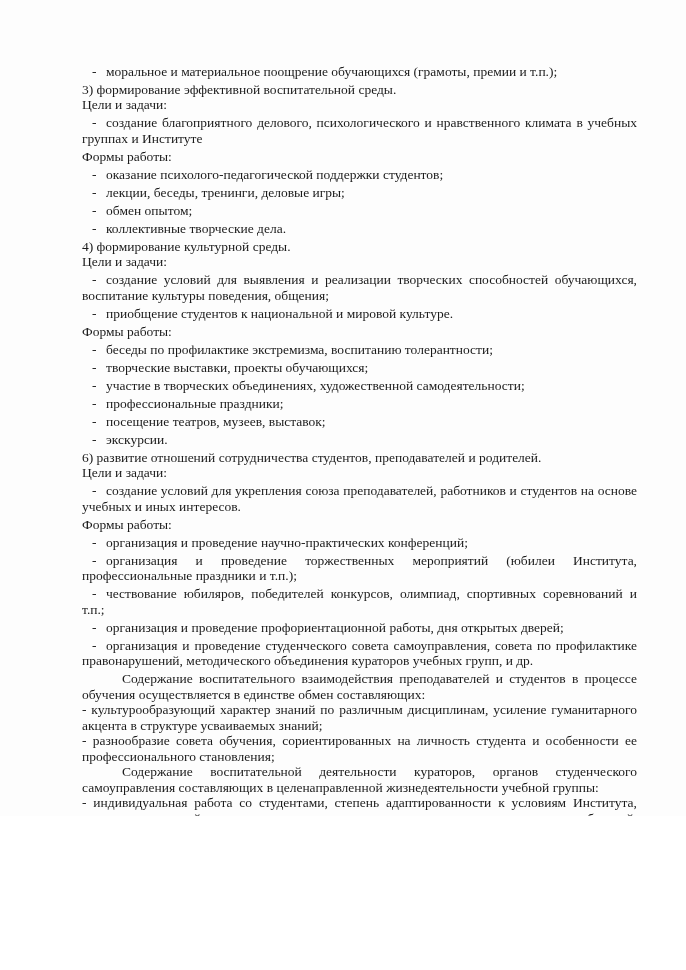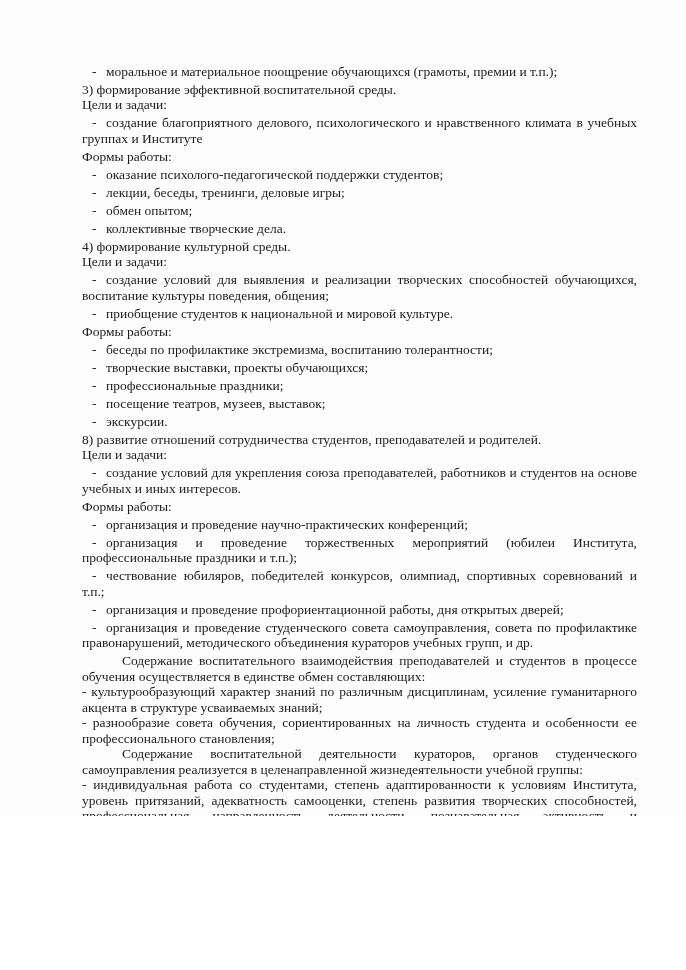--- a/index.html
+++ b/index.html
@@ -65,32 +65,33 @@
       <p class="para para-bullet"><span class="dash">-</span>лекции, беседы, тренинги, деловые игры;</p>
       <p class="para para-bullet"><span class="dash">-</span>обмен опытом;</p>
       <p class="para para-bullet"><span class="dash">-</span>коллективные творческие дела.</p>
       <p class="para para-heading-italic">4) формирование культурной среды.</p>
       <p class="para para-heading-italic">Цели и задачи:</p>
       <p class="para para-bullet"><span class="dash">-</span>создание условий для выявления и реализации творческих способностей обучающихся, воспитание культуры поведения, общения;</p>
       <p class="para para-bullet"><span class="dash">-</span>приобщение студентов к национальной и мировой культуре.</p>
       <p class="para para-heading-italic">Формы работы:</p>
       <p class="para para-bullet"><span class="dash">-</span>беседы по профилактике экстремизма, воспитанию толерантности;</p>
       <p class="para para-bullet"><span class="dash">-</span>творческие выставки, проекты обучающихся;</p>
+      <p class="para para-bullet"><span class="dash">-</span>участие в творческих объединениях, художественной самодеятельности;</p>
       <p class="para para-bullet"><span class="dash">-</span>профессиональные праздники;</p>
       <p class="para para-bullet"><span class="dash">-</span>посещение театров, музеев, выставок;</p>
       <p class="para para-bullet"><span class="dash">-</span>экскурсии.</p>
-      <p class="para para-heading-italic">8) развитие отношений сотрудничества студентов, преподавателей и родителей.</p>
+      <p class="para para-heading-italic">6) развитие отношений сотрудничества студентов, преподавателей и родителей.</p>
       <p class="para para-heading-italic">Цели и задачи:</p>
       <p class="para para-bullet"><span class="dash">-</span>создание условий для укрепления союза преподавателей, работников и студентов на основе учебных и иных интересов.</p>
       <p class="para para-heading-italic">Формы работы:</p>
       <p class="para para-bullet"><span class="dash">-</span>организация и проведение научно-практических конференций;</p>
       <p class="para para-bullet"><span class="dash">-</span>организация и проведение торжественных мероприятий (юбилеи Института, профессиональные праздники и т.п.);</p>
       <p class="para para-bullet"><span class="dash">-</span>чествование юбиляров, победителей конкурсов, олимпиад, спортивных соревнований и т.п.;</p>
       <p class="para para-bullet"><span class="dash">-</span>организация и проведение профориентационной работы, дня открытых дверей;</p>
       <p class="para para-bullet"><span class="dash">-</span>организация и проведение студенческого совета самоуправления, совета по профилактике правонарушений, методического объединения кураторов учебных групп, и др.</p>
       <p class="para para-indent">Содержание воспитательного взаимодействия преподавателей и студентов в процессе обучения осуществляется в единстве обмен составляющих:</p>
       <p class="para para-dash">- культурообразующий характер знаний по различным дисциплинам, усиление гуманитарного акцента в структуре усваиваемых знаний;</p>
       <p class="para para-dash">- разнообразие совета обучения, сориентированных на личность студента и особенности ее профессионального становления;</p>
-      <p class="para para-indent">Содержание воспитательной деятельности кураторов, органов студенческого самоуправления реализуется в целенаправленной жизнедеятельности учебной группы:</p>
+      <p class="para para-indent">Содержание воспитательной деятельности кураторов, органов студенческого самоуправления составляющих в целенаправленной жизнедеятельности учебной группы:</p>
       <p class="para para-dash">- индивидуальная работа со студентами, степень адаптированности к условиям Института, уровень притязаний, адекватность самооценки, степень развития творческих способностей, профессиональная направленность деятельности, познавательная активность и самостоятельность, интерес к исследовательской работе и др.;</p>
       <p class="para para-dash justify-last">- родителей деятельность куратора, органов самоуправления по формированию</p>
     </div>
 </div>
 
 </body></html>

